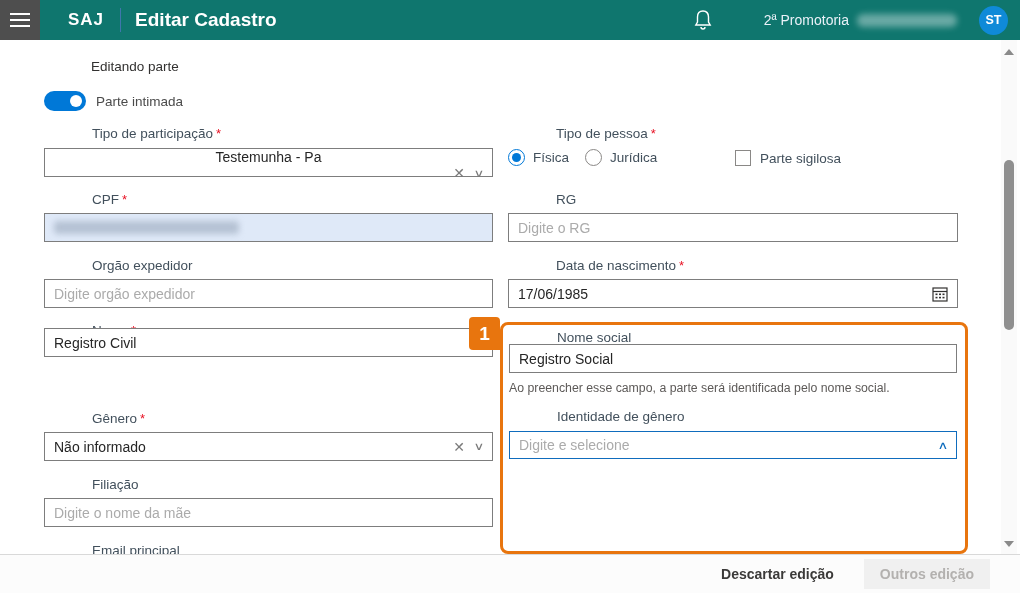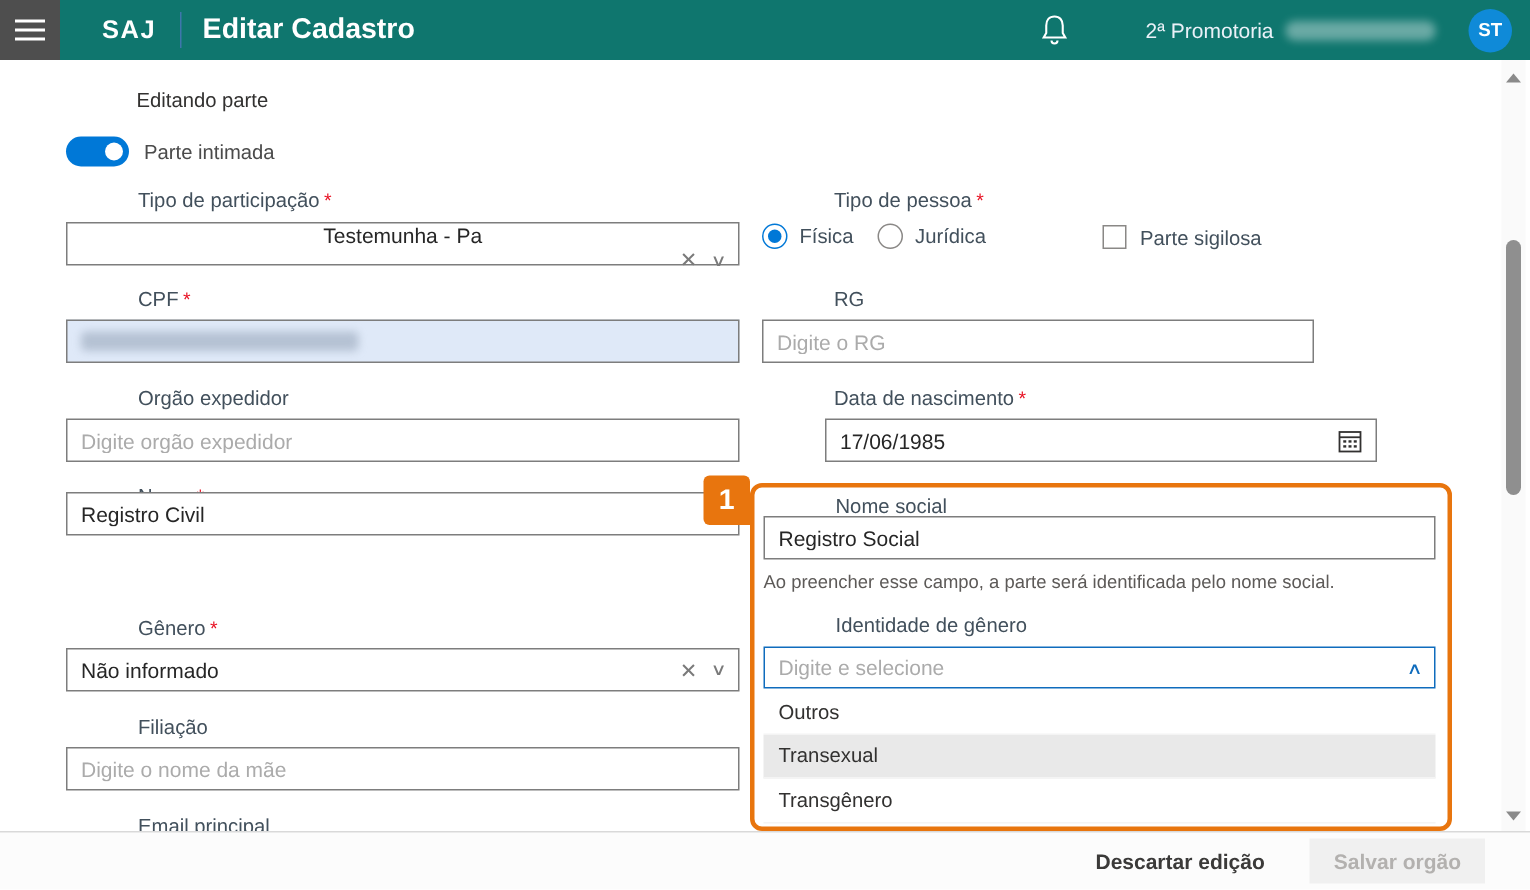--- a/index.html
+++ b/index.html
@@ -26,21 +26,21 @@
   .lbl { position:absolute; font-size:13.5px; color:#42505c; white-space:nowrap;margin-left:48px; }
   .req { color:#e81123; margin-left:3px; font-size:13px; }
   .section-title { position:absolute; left:44px; top:19px; font-size:13.5px; font-weight:normal; color:#323130;margin-left:47px; }
 
   .toggle { position:absolute; left:44px; top:51px; width:42px; height:20px; border-radius:10px; background:#0078d7; cursor:pointer; }
   .toggle .knob { position:absolute; right:4px; top:4px; width:12px; height:12px; border-radius:50%; background:#fff; }
   .toggle-lbl { position:absolute; left:96px; top:54px; font-size:13.5px; color:#4b4b4b; }
 
   .field { position:absolute; height:29px; background:#fff; border:1px solid #7d7d7d; display:flex; align-items:center; padding:0 9px; font-size:14px; color:#262626; }
   .col-l { left:44px; width:449px; }
-  .col-r { left:508px; width:368px; }
+  .col-r { left:508px; width:450px; }
   .field input { border:none; outline:none; background:transparent; width:100%; font-family:"Liberation Sans",sans-serif; font-size:14px; color:#262626; }
   .field input::placeholder { color:#ababab; opacity:1; }
   .combo-icons { margin-left:auto; display:flex; align-items:center; gap:10px; color:#7a7a7a; font-size:13px; }
   .combo-icons .x { font-size:14px; cursor:pointer; }
   .combo-icons .chev { font-size:11px; cursor:pointer; transform:scaleX(1.35); }
 
   .radio-row { position:absolute; left:508px; top:109px; display:flex; align-items:center; gap:8px; font-size:13.5px; color:#42505c; }
   .radio { width:17px; height:17px; border-radius:50%; border:1px solid #0078d7; position:relative; cursor:pointer; background:#fff; }
   .radio.sel::after { content:""; position:absolute; left:3px; top:3px; width:9px; height:9px; border-radius:50%; background:#0078d7; }
   .radio.unsel { border-color:#8a8886; }
@@ -141,21 +141,21 @@
     <div class="field col-r" style="top:173px;">
       <input placeholder="Digite o RG" style="">
     </div>
 
     <div class="lbl" style="left:44px; top:218px;">Orgão expedidor</div>
     <div class="field col-l" style="top:239px;">
       <input placeholder="Digite orgão expedidor" style="">
     </div>
 
     <div class="lbl" style="left:508px; top:218px;"><span>Data de nascimento</span><span class="req">*</span></div>
-    <div class="field col-r" style="top:239px;margin-left:42px;">
+    <div class="field col-r" style="top:239px;">
       <span>17/06/1985</span>
       <svg class="cal-icon" viewBox="0 0 16 16">
         <rect x="1" y="2" width="14" height="13" fill="none" stroke="#323130" stroke-width="1.2"></rect>
         <line x1="1" y1="5.5" x2="15" y2="5.5" stroke="#323130" stroke-width="1.2"></line>
         <g fill="#323130">
             <rect x="3.5" y="7.5" width="2" height="1.6"></rect>
             <rect x="7" y="7.5" width="2" height="1.6"></rect>
             <rect x="10.5" y="7.5" width="2" height="1.6"></rect>
             <rect x="3.5" y="10.8" width="2" height="1.6"></rect>
             <rect x="7" y="10.8" width="2" height="1.6"></rect>
@@ -173,25 +173,20 @@
     <div class="field" style="left:509px; width:448px; top:304px;">
       <input value="Registro Social" style="">
     </div>
     <div class="helper">Ao preencher esse campo, a parte será identificada pelo nome social.</div>
 
     <div class="lbl" style="left:509px; top:369px;">Identidade de gênero</div>
     <div class="field combo-focus" style="left:509px; width:448px; top:391px; height:28px;">
       <span class="ph">Digite e selecione</span>
       <span class="chev-up">∧</span>
     </div>
-    <div class="opt-list">
-      <div class="opt">Outros</div>
-      <div class="opt hl">Transexual</div>
-      <div class="opt">Transgênero</div>
-    </div>
 
     <div class="lbl" style="left:44px; top:371px;"><span>Gênero</span><span class="req">*</span></div>
     <div class="field col-l" style="top:392px;">
       <span>Não informado</span>
       <span class="combo-icons">
           <span class="x">✕</span>
           <span class="chev">∨</span>
         </span>
     </div>
 
@@ -207,16 +202,16 @@
   </div>
 
   <div class="scrollbar">
     <div class="sb-arrow sb-up"></div>
     <div class="sb-thumb"></div>
     <div class="sb-arrow sb-down"></div>
   </div>
 
   <div class="footer">
     <button class="btn-ghost">Descartar edição</button>
-    <button class="btn-disabled">Salvar orgão</button>
+    <button class="btn-disabled">Outros edição</button>
   </div>
 
 </div>
 
 </body></html>

